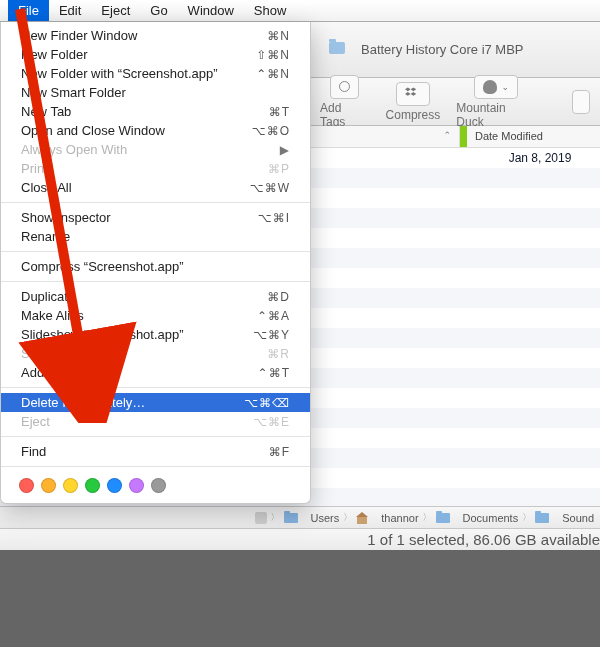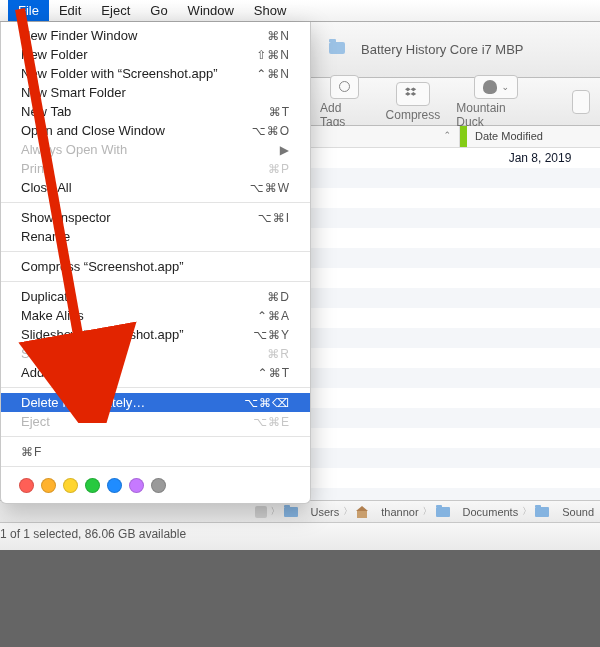--- a/index.html
+++ b/index.html
@@ -35,21 +35,21 @@
 
   .pathbar { height:22px; background:linear-gradient(#f7f7f7,#eaeaea); border-top:1px solid #c7c7c7; display:flex; align-items:center; font-size:11px; color:#555; padding:0 6px; gap:4px;}
   .pathbar .crumb{display:flex;align-items:center;gap:13px;}
   .pathbar .sep{color:#999; font-size:9px;}
   .mini-folder{width:14px;height:10px;background:#84B3E0;border-radius:1px;position:relative;display:inline-block;}
   .mini-folder:before{content:"";position:absolute;top:-2px;left:0;width:6px;height:2px;background:#84B3E0;border-radius:1px 1px 0 0;}
   .mini-disk{width:12px;height:12px;border-radius:2px;background:#cfcfcf;display:inline-block;}
   .mini-home{width:12px;height:12px;display:inline-block;position:relative;}
   .mini-home:before{content:"";position:absolute;bottom:0;left:1px;width:10px;height:7px;background:#C99F6E;}
   .mini-home:after{content:"";position:absolute;top:0;left:0;width:0;height:0;border-left:6px solid transparent;border-right:6px solid transparent;border-bottom:5px solid #B07F4F;}
-  .statusbar { height:28px; background:linear-gradient(#f7f7f7,#eaeaea); border-top:1px solid #c7c7c7; text-align:left; font-size:12px; color:#555; line-height:22px;}
+  .statusbar { height:22px; background:linear-gradient(#f7f7f7,#eaeaea); border-top:1px solid #c7c7c7; text-align:right; font-size:15px; color:#555; line-height:22px;}
 
   
   .dropdown { position:absolute; top:22px; left:0; width:311px; background:#fff; border:1px solid #c8c8c8; border-top:none; border-radius:0 0 6px 6px; box-shadow:0 8px 24px rgba(0,0,0,.25); padding:4px 0 8px; }
   .dropdown .item { display:flex; align-items:center; padding:2px 20px; font-size:13px; color:#222; height:19px; }
   .dropdown .item.disabled { color:#b6b6b6;}
   .dropdown .item .lbl { flex:1; white-space:nowrap;}
   .dropdown .item .sc { color:#555; letter-spacing:1px; font-size:12px;}
   .dropdown .item.disabled .sc{color:#c7c7c7;}
   .dropdown .item.submenu .sc { color:#777; }
   .dropdown .sep { height:1px; background:#e3e3e3; margin:5px 0;}
@@ -231,20 +231,21 @@
     <div class="item highlight">
       <span class="lbl">Delete Immediately…</span>
       <span class="sc">⌥⌘⌫</span>
     </div>
     <div class="item disabled">
       <span class="lbl">Eject</span>
       <span class="sc">⌥⌘E</span>
     </div>
     <div class="sep"></div>
     <div class="item">
+      <span class="lbl">Find</span>
       <span class="sc">⌘F</span>
     </div>
     <div class="sep"></div>
     <div class="tagrow">
       <div class="tagdot" style="background: rgb(255, 95, 86);"></div>
       <div class="tagdot" style="background: rgb(255, 178, 46);"></div>
       <div class="tagdot" style="background: rgb(255, 213, 46);"></div>
       <div class="tagdot" style="background: rgb(39, 201, 63);"></div>
       <div class="tagdot" style="background: rgb(31, 140, 255);"></div>
       <div class="tagdot" style="background: rgb(198, 121, 255);"></div>

